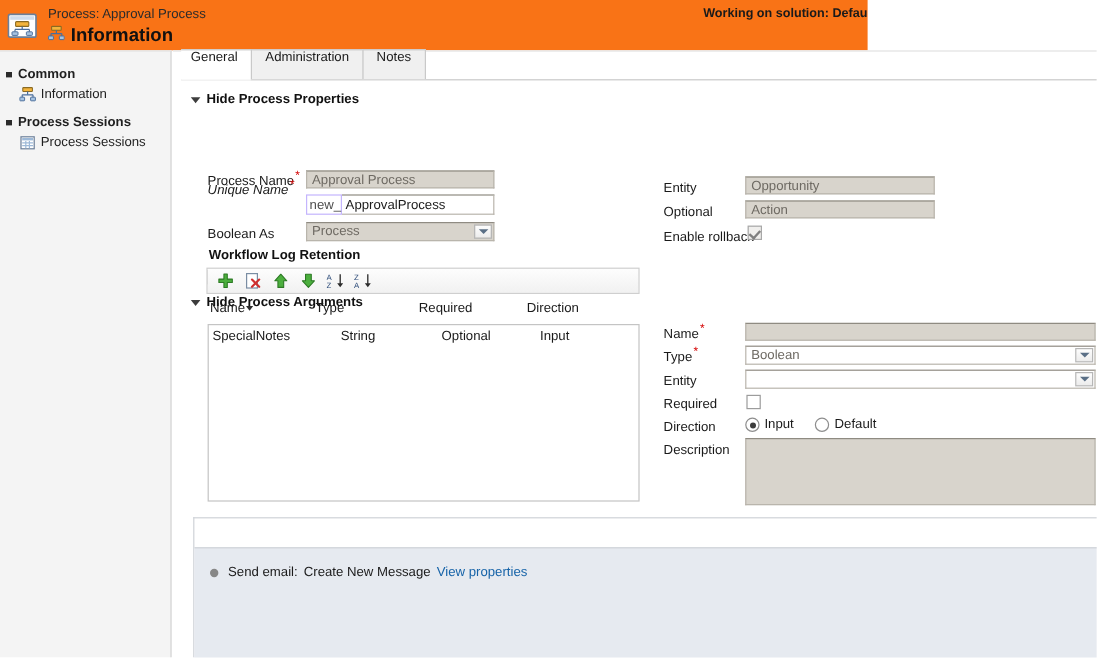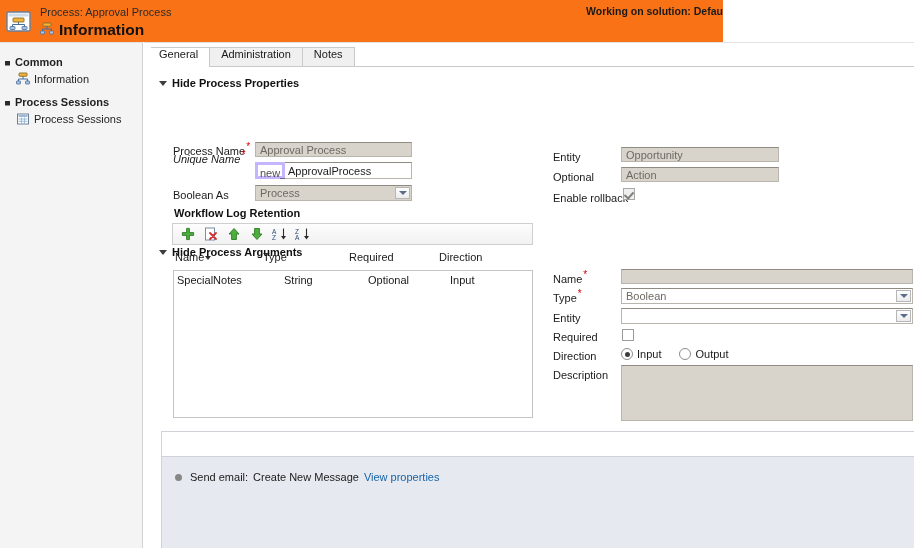--- a/index.html
+++ b/index.html
@@ -103,22 +103,22 @@
   #tabstrip {
     position: absolute; left: 7px; top: 5px;
     height: 19px;
     width: 763px;
     display: flex;
     align-items: flex-end;
     border-bottom: 1px solid #c9c9c9;
   }
   .tab {
     height: 19px;
-    padding: 0 11px;
-    display: flex; align-items: flex-start; justify-content: center;
+    padding: 12px 11px;
+    display: flex; align-items: flex-end; justify-content: center;
     font-size: 11px; color: #1a1a1a;
     border: 1px solid #c9c9c9;
     border-bottom: none;
     background: #f0f0f0;
     margin-right: -1px;
     cursor: pointer;
     position: relative;
   }
   .tab.active {
     background: #ffffff;
@@ -453,21 +453,21 @@
 
     <div class="flabel" style="left:29px; top:102px;">
       <span>Process Name</span><span class="req-star">*</span>
     </div>
     <div class="fld" style="left:111px; top:99px; width:157px;">Approval Process</div>
 
     <div class="flabel" style="left:29px; top:110px;font-style:italic;">
       <span>Unique Name</span><span class="req-star">*</span>
     </div>
     <div style="position:absolute; left:111px; top:119px; width:157px; height:17px; display:flex;">
-      <div style="width:30px; height:17px; background:#ffffff; border:3px solid #c4b5fd; font-size:11px; color:#4e4e4e; padding:1px 0 0 2px; line-height:14px;">new_</div>
+      <div style="width:30px; height:17px; background:#ffffff; border:1px solid #c4b5fd; font-size:11px; color:#4e4e4e; padding:1px 0 0 2px; line-height:14px;">new_</div>
       <div style="flex:1; height:17px; background:#ffffff; border:1px solid #b9b5ac; border-top:1px solid #8f8b82; border-left:none; font-size:11px; color:#1a1a1a; padding:1px 2px 0 3px; line-height:14px;">ApprovalProcess</div>
     </div>
 
     <div class="flabel" style="left:29px; top:146px;">
       <span>Boolean As</span>
     </div>
     <div class="sel" style="left:111px; top:142px; width:157px; background:#d8d4cc;">
       <span>Process</span>
       <span class="sel-arrow">
           <span class="chev"></span>
@@ -593,21 +593,21 @@
       <span>Direction</span>
     </div>
     <div class="radio-row" style="left:477px; top:305px;">
       <span class="radio-pair">
         <span class="radio on"></span>
         <span>Input</span>
       </span>
       <span style="display:inline-block; width:10px;"></span>
       <span class="radio-pair">
         <span class="radio"></span>
-        <span>Output</span>
+        <span>Default</span>
       </span>
     </div>
 
     <div class="flabel" style="left:409px; top:326px;">
       <span>Description</span>
     </div>
     <div style="position:absolute; left:477px; top:322px; width:292px; height:56px; background:#d8d4cc; border:1px solid #b9b5ac; border-top:1px solid #8f8b82; font-size:11px; color:#1a1a1a; padding:2px 3px; overflow:hidden;"></div>
 
   </div>
 

